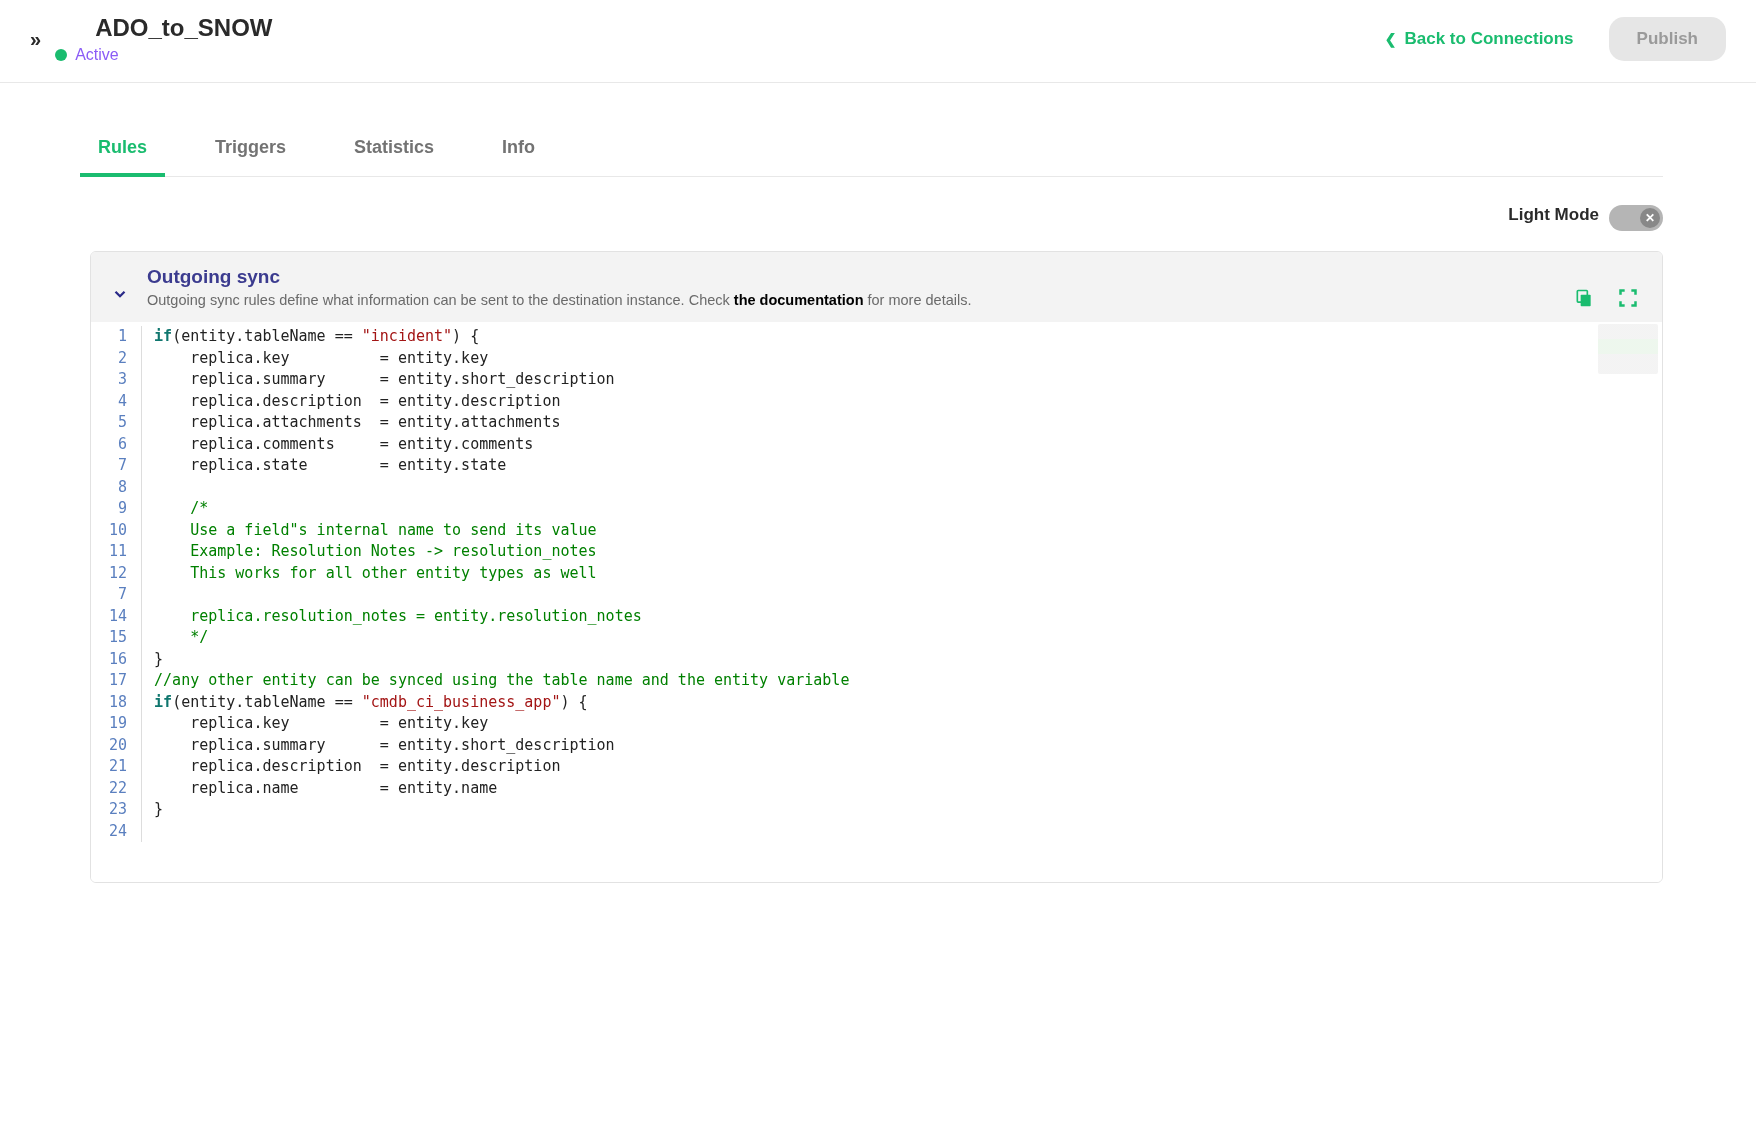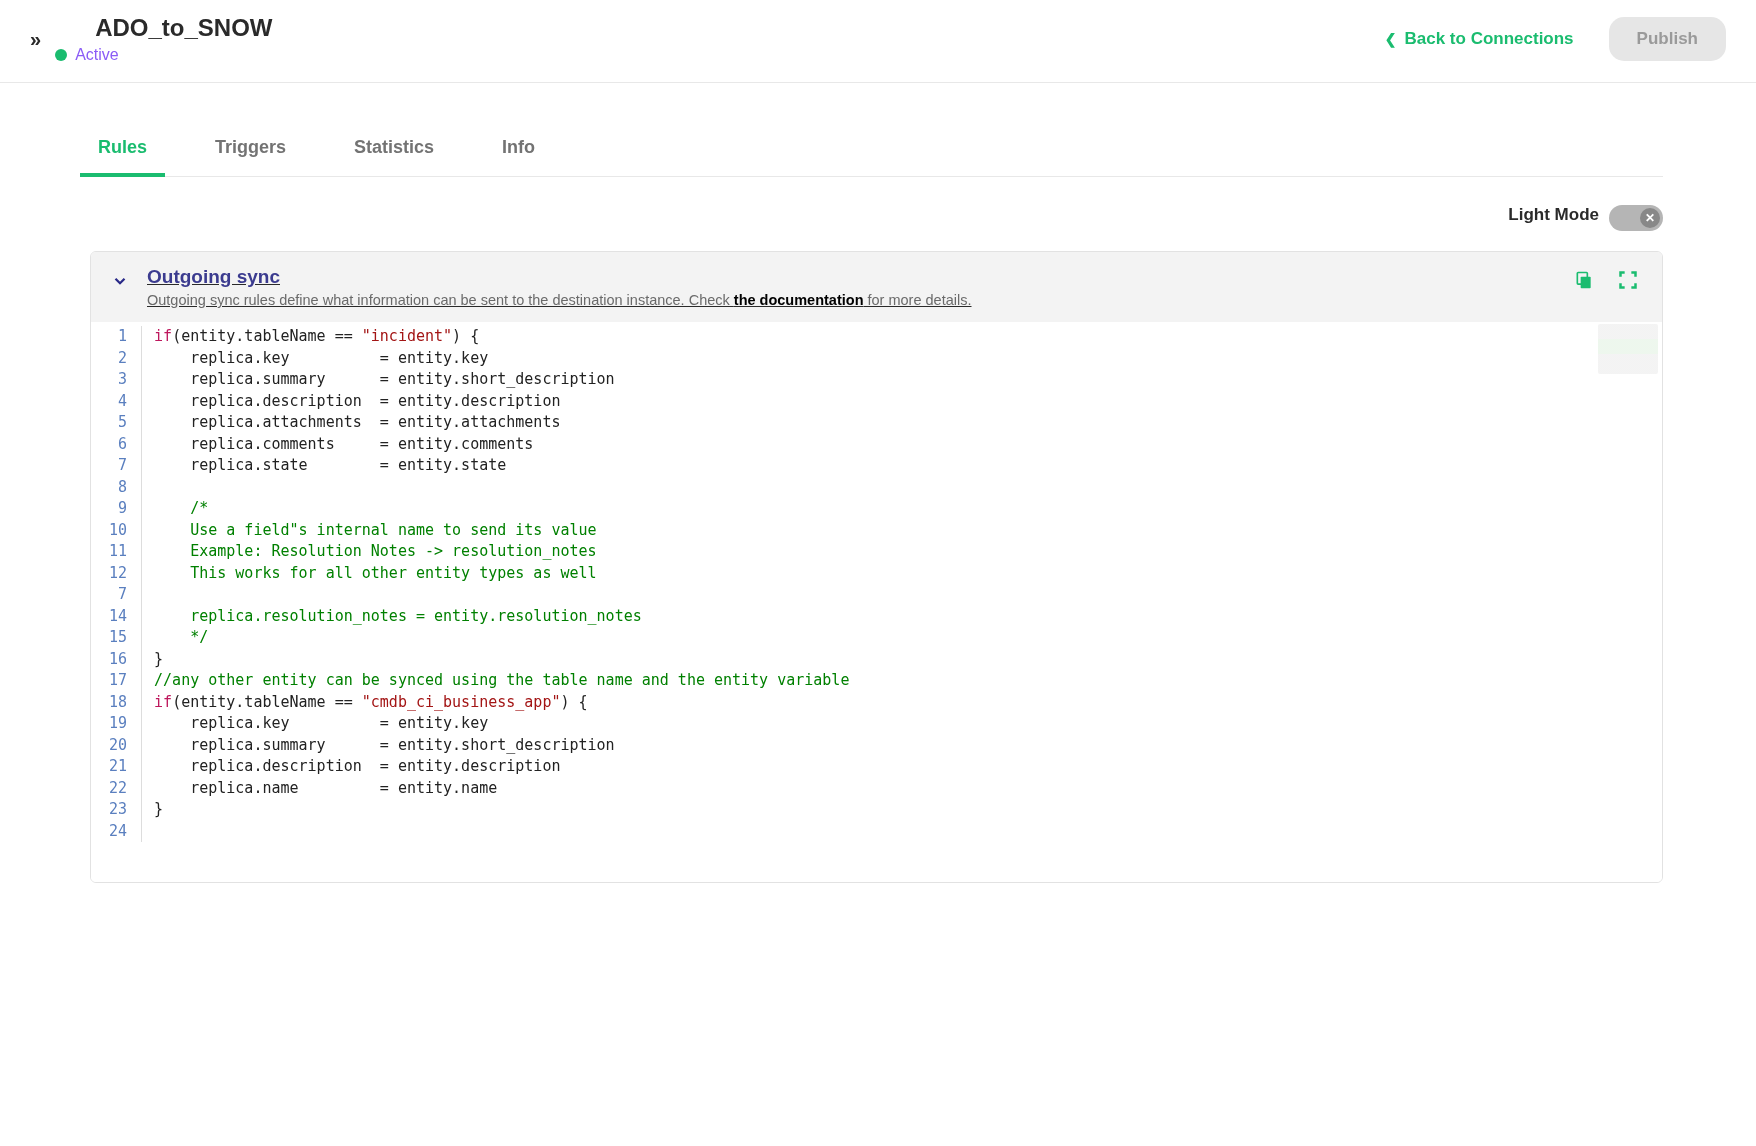--- a/index.html
+++ b/index.html
@@ -21,35 +21,35 @@
 .tab { padding: 14px 8px 18px 8px; font-size: 18px; font-weight: 600; color: #737373; cursor: pointer; position: relative; }
 .tab.active { color: #1abc6f; }
 .tab.active::after { content: ""; position: absolute; left: -10px; right: -10px; bottom: -1px; height: 4px; background: #1abc6f; }
 
 .mode-row { display: flex; justify-content: flex-end; align-items: flex-start; margin-top: 28px; gap: 10px; }
 .mode-label { font-size: 17px; font-weight: 700; color: #2a2a2a; }
 .toggle { width: 54px; height: 26px; border-radius: 13px; background: #b5b5b5; position: relative; cursor: pointer; }
 .toggle-knob { position: absolute; right: 3px; top: 3px; width: 20px; height: 20px; border-radius: 50%; background: #888; display: flex; align-items: center; justify-content: center; color: #fff; font-size: 12px; font-weight: bold; }
 
 .panel { margin-top: 20px; border: 1px solid #e2e2e2; border-radius: 6px; overflow: hidden; }
-.panel-header { background: #f3f3f3; padding: 14px 24px 14px 20px; display: flex; align-items: flex-start; text-decoration: underline; }
+.panel-header { background: #f3f3f3; padding: 14px 24px 14px 20px; display: flex; align-items: flex-end; }
 .chev-down { color: #2a2a88; font-size: 18px; margin-right: 18px; margin-top: 6px; cursor: pointer; }
 .panel-title-block { flex: 1; }
 .panel-title { color: #3b3b8f; font-size: 19px; font-weight: 700; }
 .panel-desc { color: #6a6a6a; font-size: 14.5px; margin-top: 4px; }
 .panel-desc a { color: #000000; font-weight: 600; text-decoration: none; }
 .panel-actions { display: flex; gap: 24px; align-items: flex-start; margin-top: 4px; }
 .icon-btn { color: #1abc6f; cursor: pointer; display: flex; }
 
 .editor { position: relative; display: flex; background: #fff; font-family: "Menlo", "Consolas", monospace; font-size: 15px; line-height: 21.5px; padding: 4px 0 40px 0; }
 .gutter { text-align: right; color: #5a7fbf; padding: 0 14px 0 18px; user-select: none; }
 .gutter div { height: 21.5px; }
 .code { flex: 1; white-space: pre; color: #222; border-left: 1px solid #ddd; padding-left: 12px; }
 .code-line { height: 21.5px; display: block; }
-.kw { color: #be185d; }
+.kw { color: #0f766e; font-weight: bold; }
 .str { color: #a31515; }
 .com { color: #008000; }
 .id { color: #222; }
 .punc { color: #222; }
 
 .minimap { position: absolute; top: 2px; right: 4px; width: 60px; height: 50px; background: linear-gradient(#e8e8e8 0 30%, #dcefdc 30% 60%, #e8e8e8 60% 100%); opacity: 0.5; pointer-events: none; border-radius: 2px; }
 </style>
 </head>
 <body>
 

